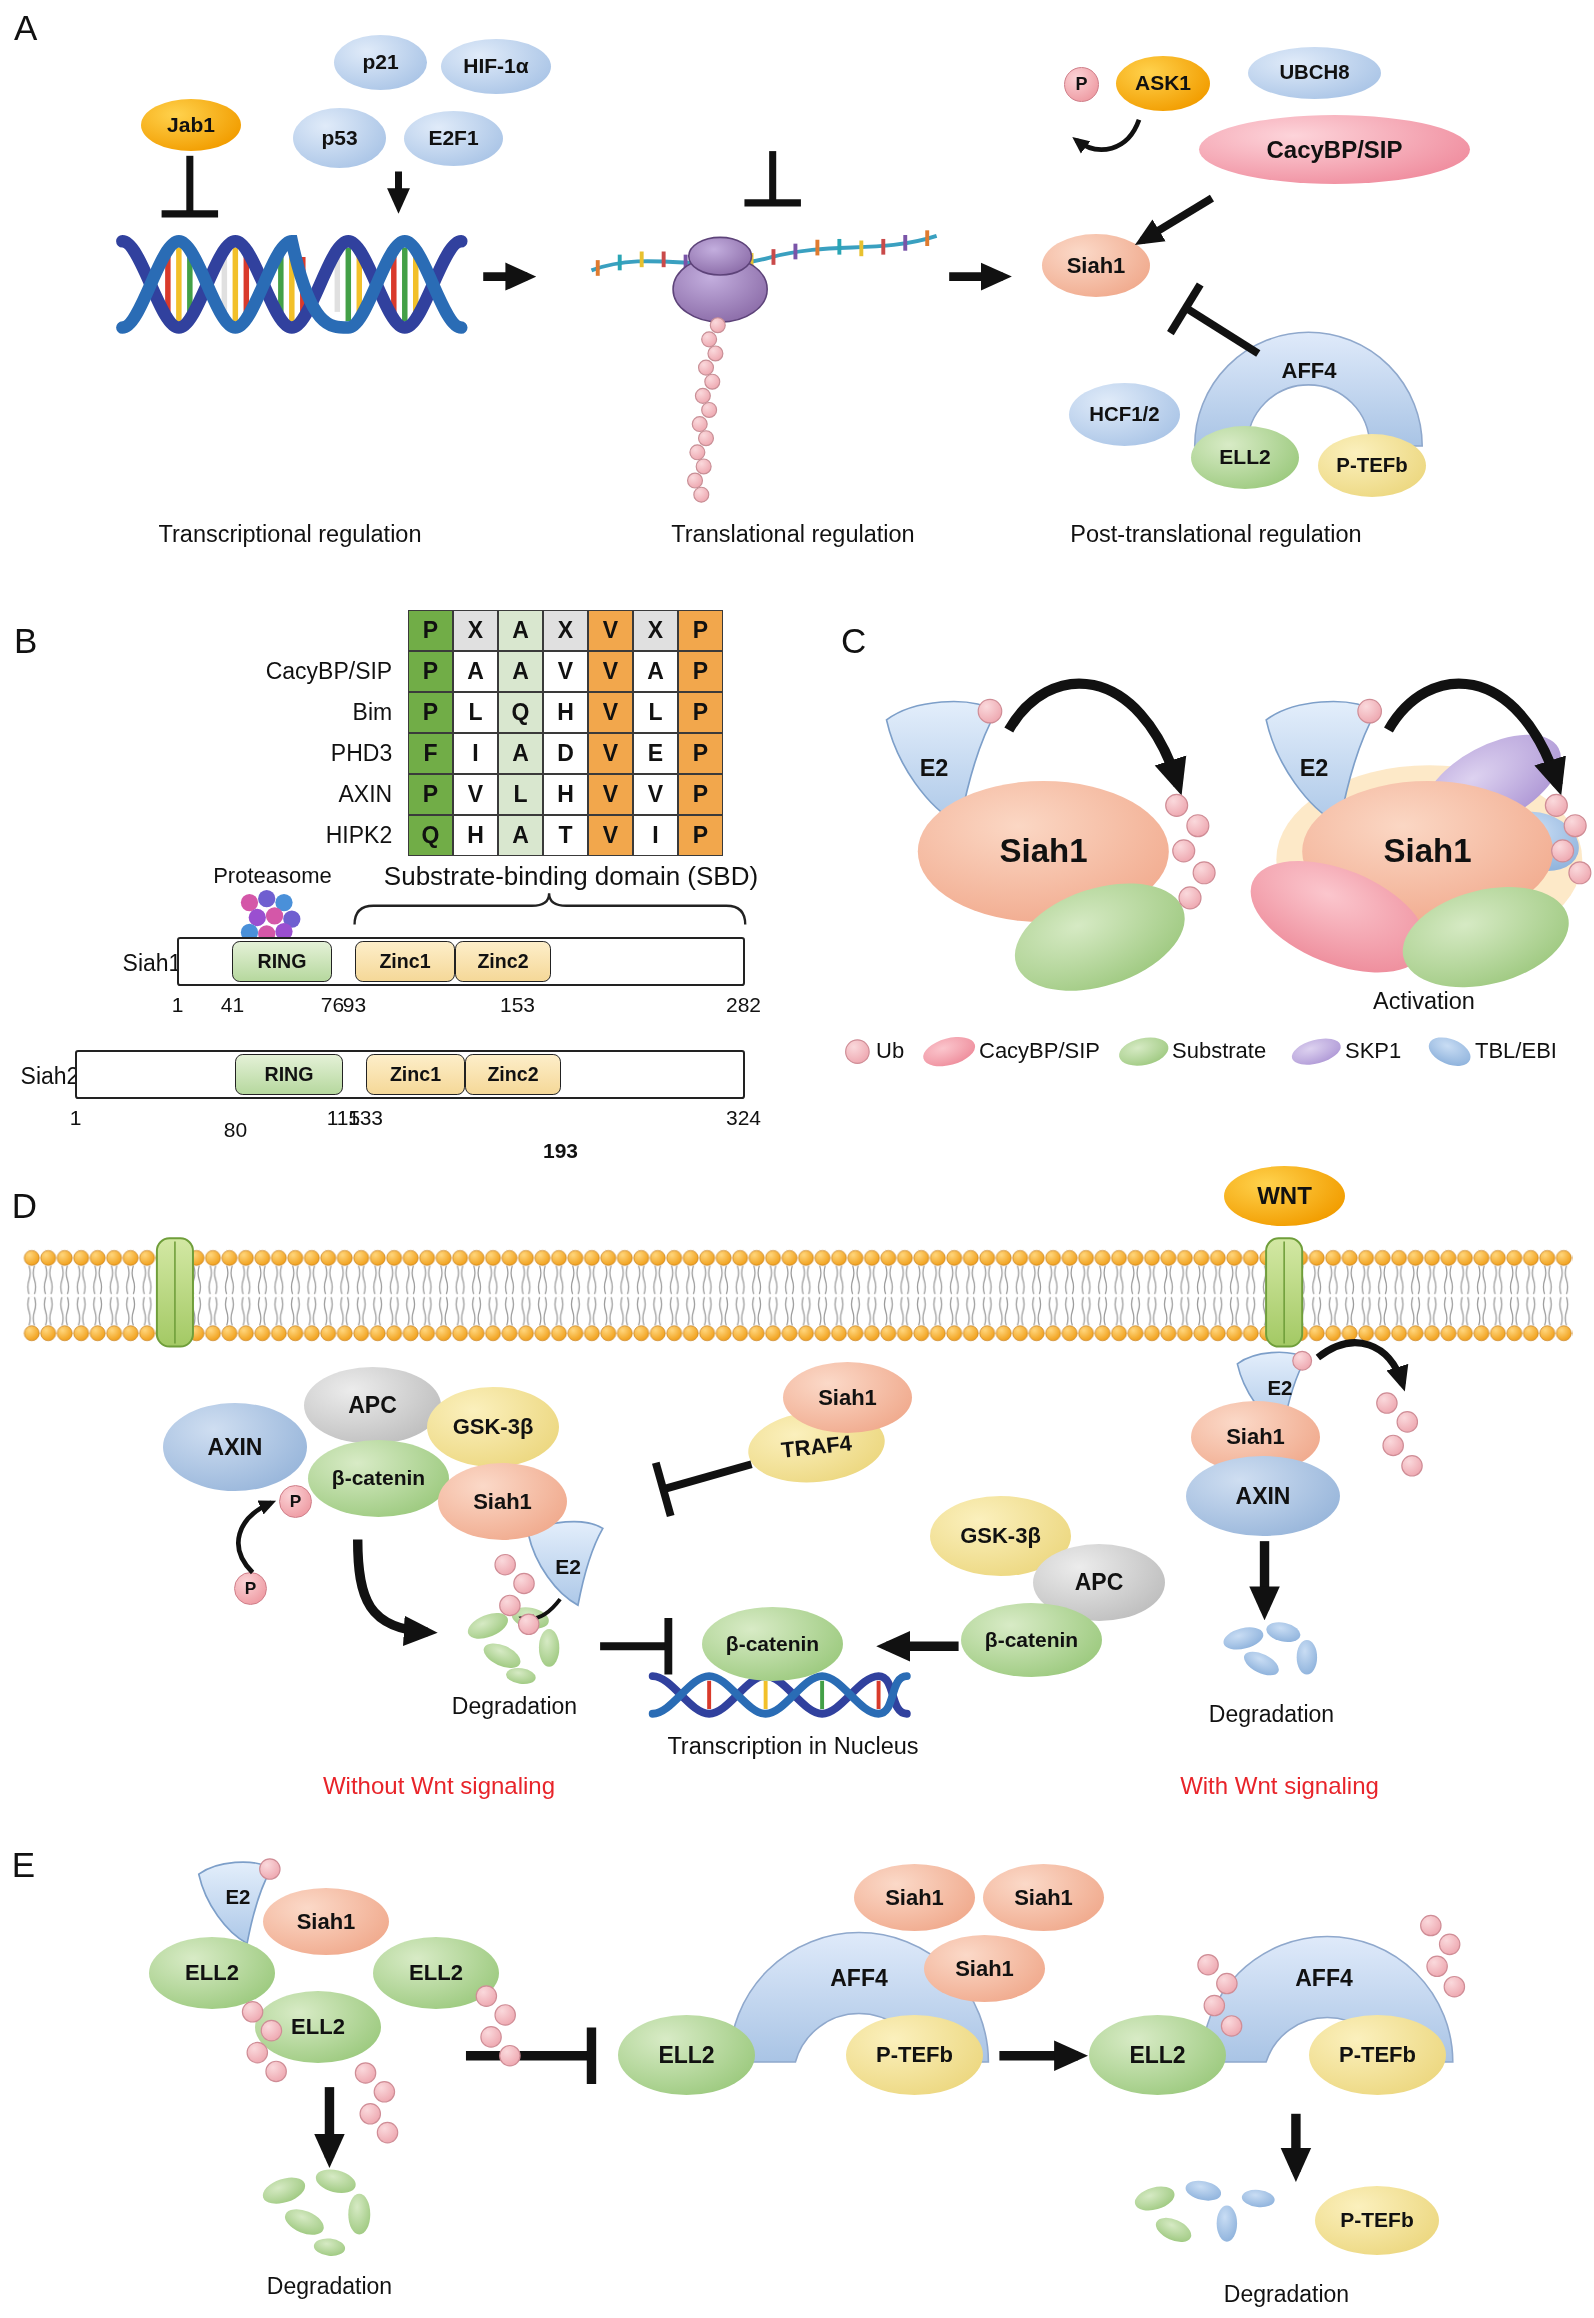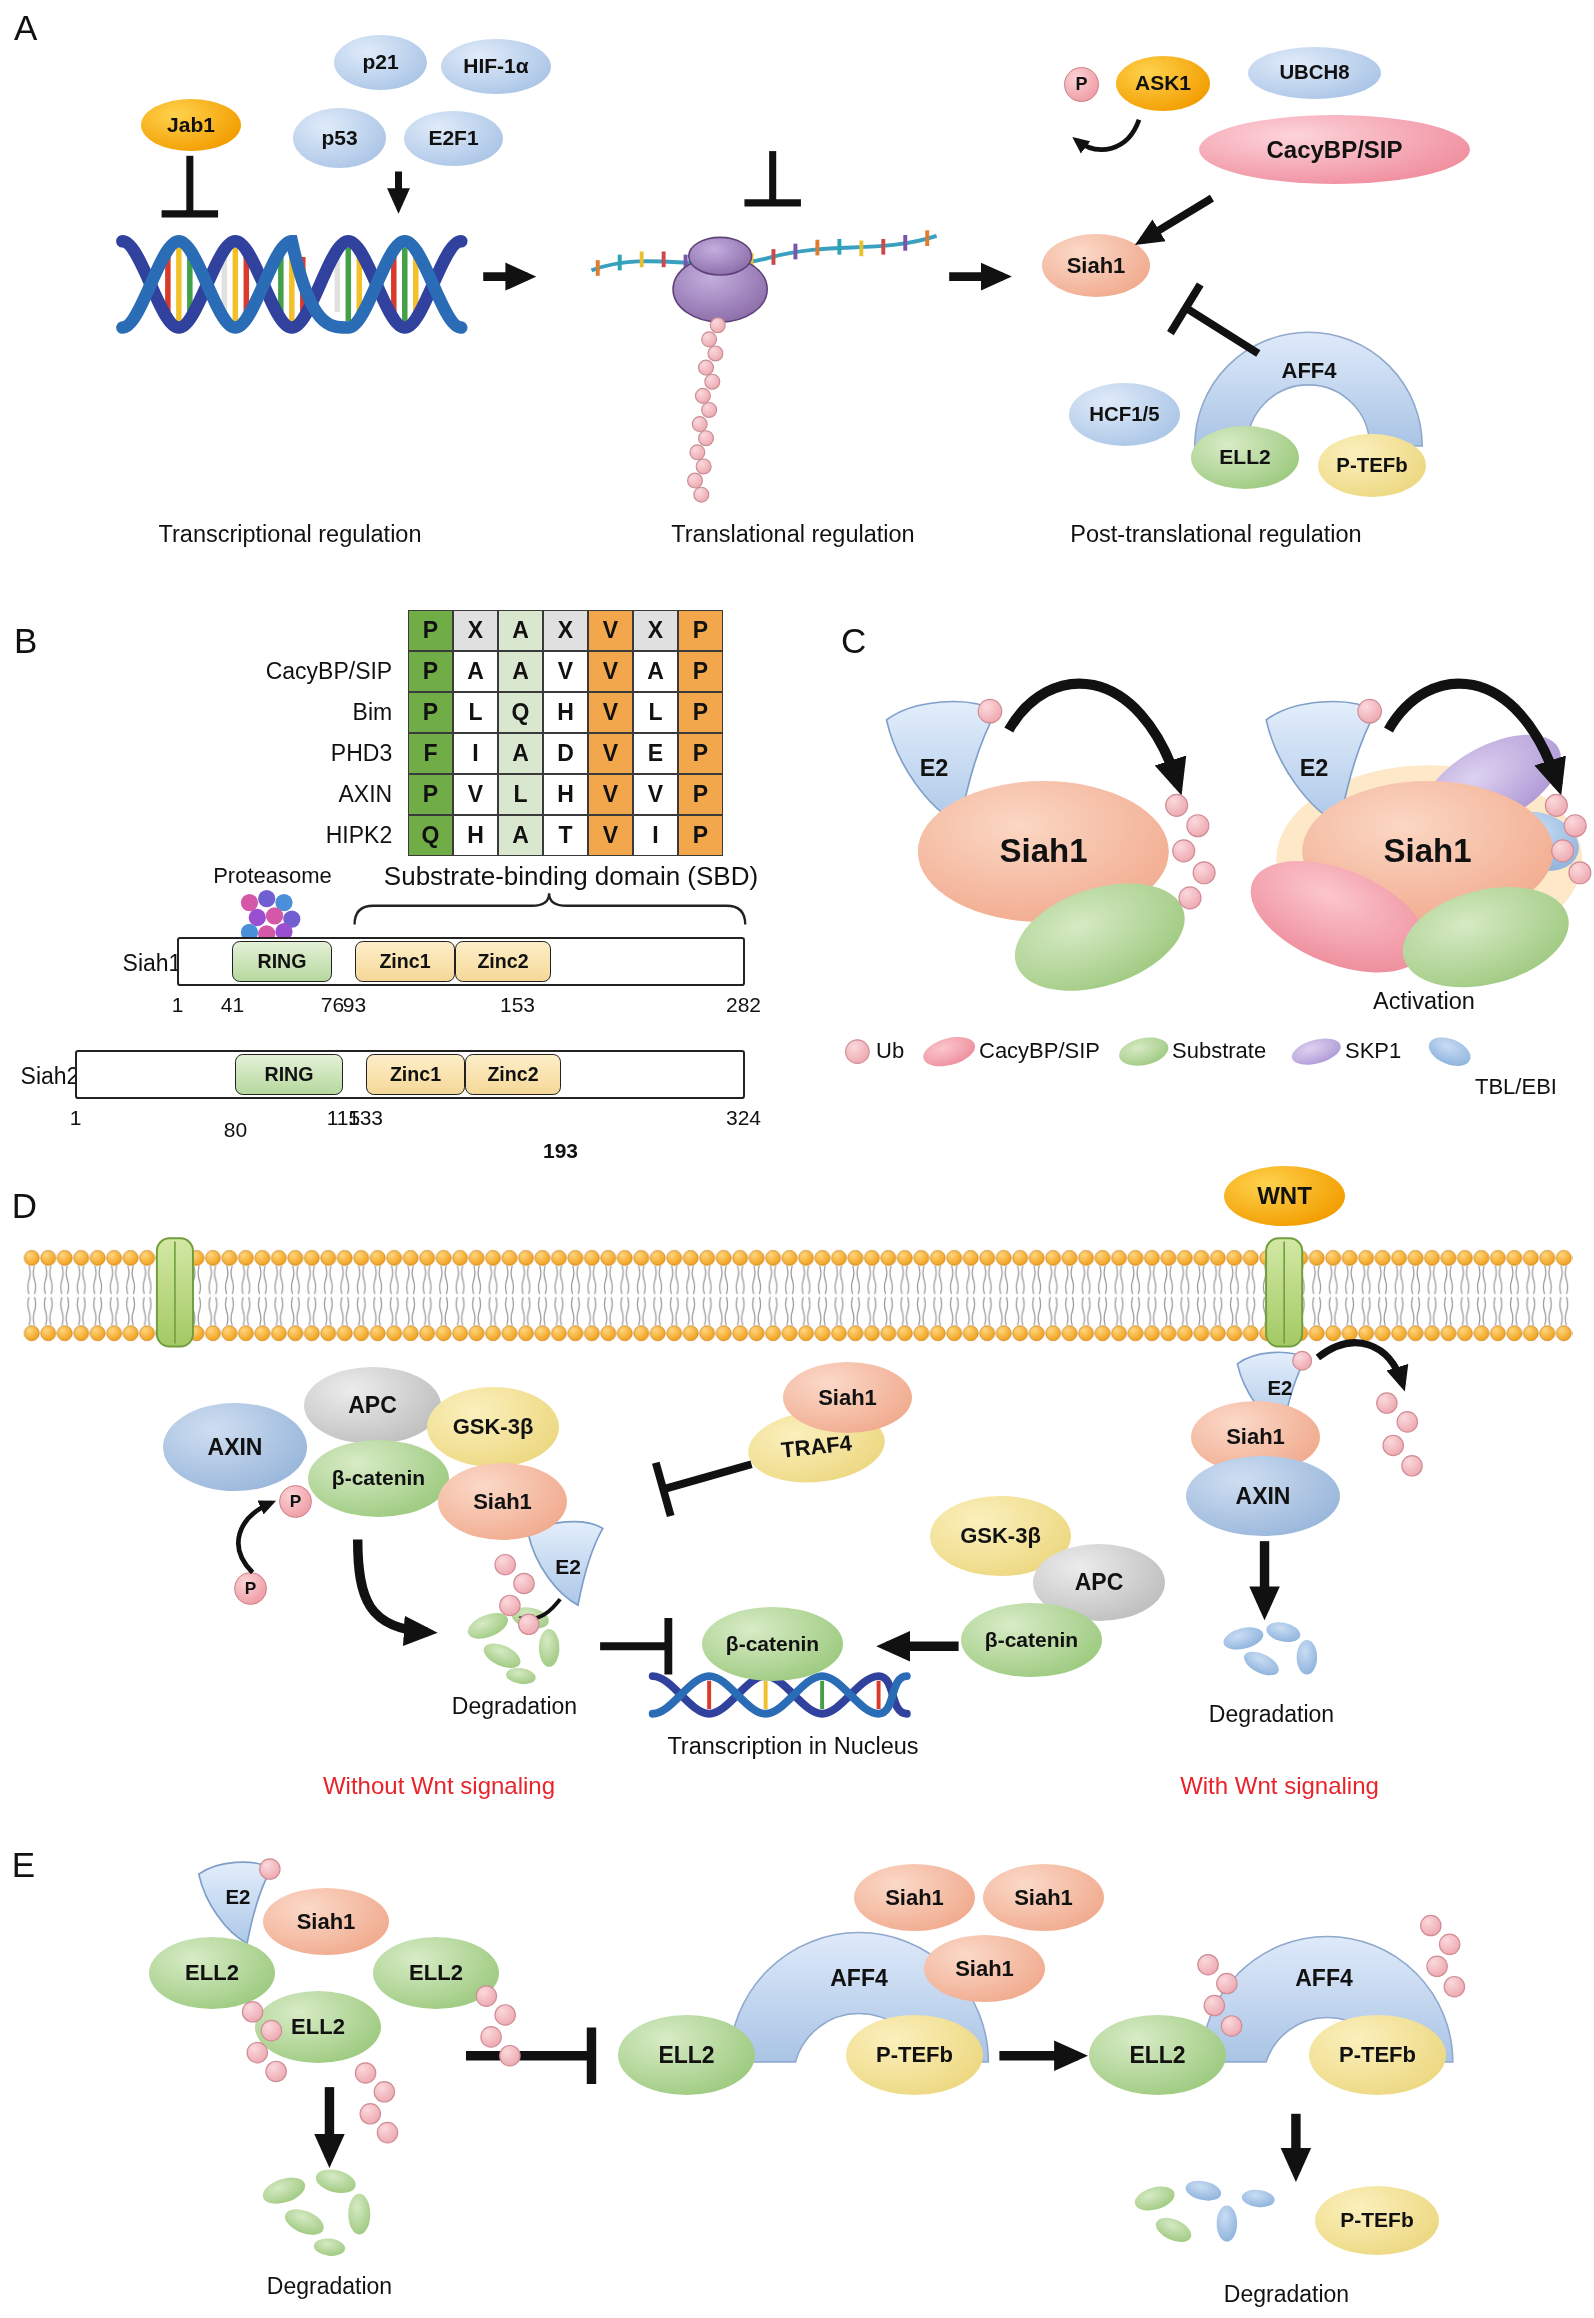--- a/index.html
+++ b/index.html
@@ -267,21 +267,21 @@
 <div class="el orange" style="left:141px;top:99px;width:100px;height:52px;font-size:21px;">Jab1</div>
 <div class="el blue" style="left:334px;top:35px;width:93px;height:55px;font-size:21px;">p21</div>
 <div class="el blue" style="left:441px;top:39px;width:110px;height:55px;font-size:21px;">HIF-1α</div>
 <div class="el blue" style="left:293px;top:108px;width:93px;height:60px;font-size:21px;">p53</div>
 <div class="el blue" style="left:404px;top:111px;width:99px;height:55px;font-size:21px;">E2F1</div>
 <div class="el orange" style="left:1116px;top:56px;width:94px;height:55px;font-size:21px;">ASK1</div>
 <div class="el pinkP" style="left:1064px;top:67px;width:35px;height:35px;font-size:18px;">P</div>
 <div class="el blue" style="left:1248px;top:47px;width:133px;height:52px;font-size:20.4px;">UBCH8</div>
 <div class="el pinkred" style="left:1199px;top:115px;width:271px;height:69px;font-size:24px;">CacyBP/SIP</div>
 <div class="el salmon" style="left:1042px;top:234px;width:108px;height:63px;font-size:22px;">Siah1</div>
-<div class="el blue" style="left:1069px;top:383px;width:111px;height:63px;font-size:20.4px;">HCF1/5</div>
+<div class="el blue" style="left:1069px;top:383px;width:111px;height:63px;font-size:20.4px;">HCF1/2</div>
 <div class="lbl bold" style="left:1254px;top:355px;width:110px;height:31px;font-size:22px;">AFF4</div>
 <div class="el green" style="left:1191px;top:426px;width:108px;height:63px;font-size:21px;">ELL2</div>
 <div class="el yellow" style="left:1318px;top:434px;width:108px;height:63px;font-size:20.4px;">P-TEFb</div>
 <div class="lbl" style="left:133px;top:519px;width:314px;height:31px;font-size:23.5px;">Transcriptional regulation</div>
 <div class="lbl" style="left:636px;top:519px;width:314px;height:31px;font-size:23.5px;">Translational regulation</div>
 <div class="lbl" style="left:1051px;top:519px;width:330px;height:31px;font-size:23.5px;">Post-translational regulation</div>
 
 <div class="namesWrap" style="left:180px;top:651px;">
   <div class="tname">CacyBP/SIP</div>
   <div class="tname">Bim</div>
@@ -368,21 +368,21 @@
 
 <div class="lbl bold" style="left:901px;top:752px;width:66px;height:33px;font-size:23.5px;">E2</div>
 <div class="lbl bold" style="left:973px;top:830px;width:141px;height:42px;font-size:33px;">Siah1</div>
 <div class="lbl bold" style="left:1281px;top:752px;width:66px;height:33px;font-size:23.5px;">E2</div>
 <div class="lbl bold" style="left:1357px;top:830px;width:141px;height:42px;font-size:33px;">Siah1</div>
 <div class="lbl" style="left:1334px;top:986px;width:180px;height:30px;font-size:23.5px;">Activation</div>
 <div class="lbl leg" style="left:876px;top:1037px;width:47px;height:28px;font-size:22px;">Ub</div>
 <div class="lbl leg" style="left:979px;top:1037px;width:133px;height:28px;font-size:22px;">CacyBP/SIP</div>
 <div class="lbl leg" style="left:1172px;top:1037px;width:110px;height:28px;font-size:22px;">Substrate</div>
 <div class="lbl leg" style="left:1345px;top:1037px;width:71px;height:28px;font-size:22px;">SKP1</div>
-<div class="lbl leg" style="left:1475px;top:1037px;width:102px;height:28px;font-size:22px;margin-top:36px;">TBL/EBI</div>
+<div class="lbl leg" style="left:1475px;top:1037px;width:102px;height:28px;font-size:22px;">TBL/EBI</div>
 
 <div class="el orange" style="left:1224px;top:1166px;width:121px;height:60px;font-size:24px;">WNT</div>
 <div class="el blueAxin" style="left:163px;top:1403px;width:144px;height:88px;font-size:23px;">AXIN</div>
 <div class="el gray" style="left:304px;top:1367px;width:137px;height:77px;font-size:23px;">APC</div>
 <div class="el yellow" style="left:427px;top:1387px;width:132px;height:80px;font-size:22px;">GSK-3β</div>
 <div class="el green" style="left:308px;top:1440px;width:141px;height:77px;font-size:21px;">β-catenin</div>
 <div class="el salmon" style="left:438px;top:1463px;width:129px;height:77px;font-size:22px;">Siah1</div>
 <div class="lbl bold" style="left:540px;top:1552px;width:56px;height:30px;font-size:21px;">E2</div>
 <div class="el pinkP" style="left:279px;top:1485px;width:33px;height:33px;font-size:17.3px;">P</div>
 <div class="el pinkP" style="left:234px;top:1572px;width:33px;height:33px;font-size:17.3px;">P</div>

